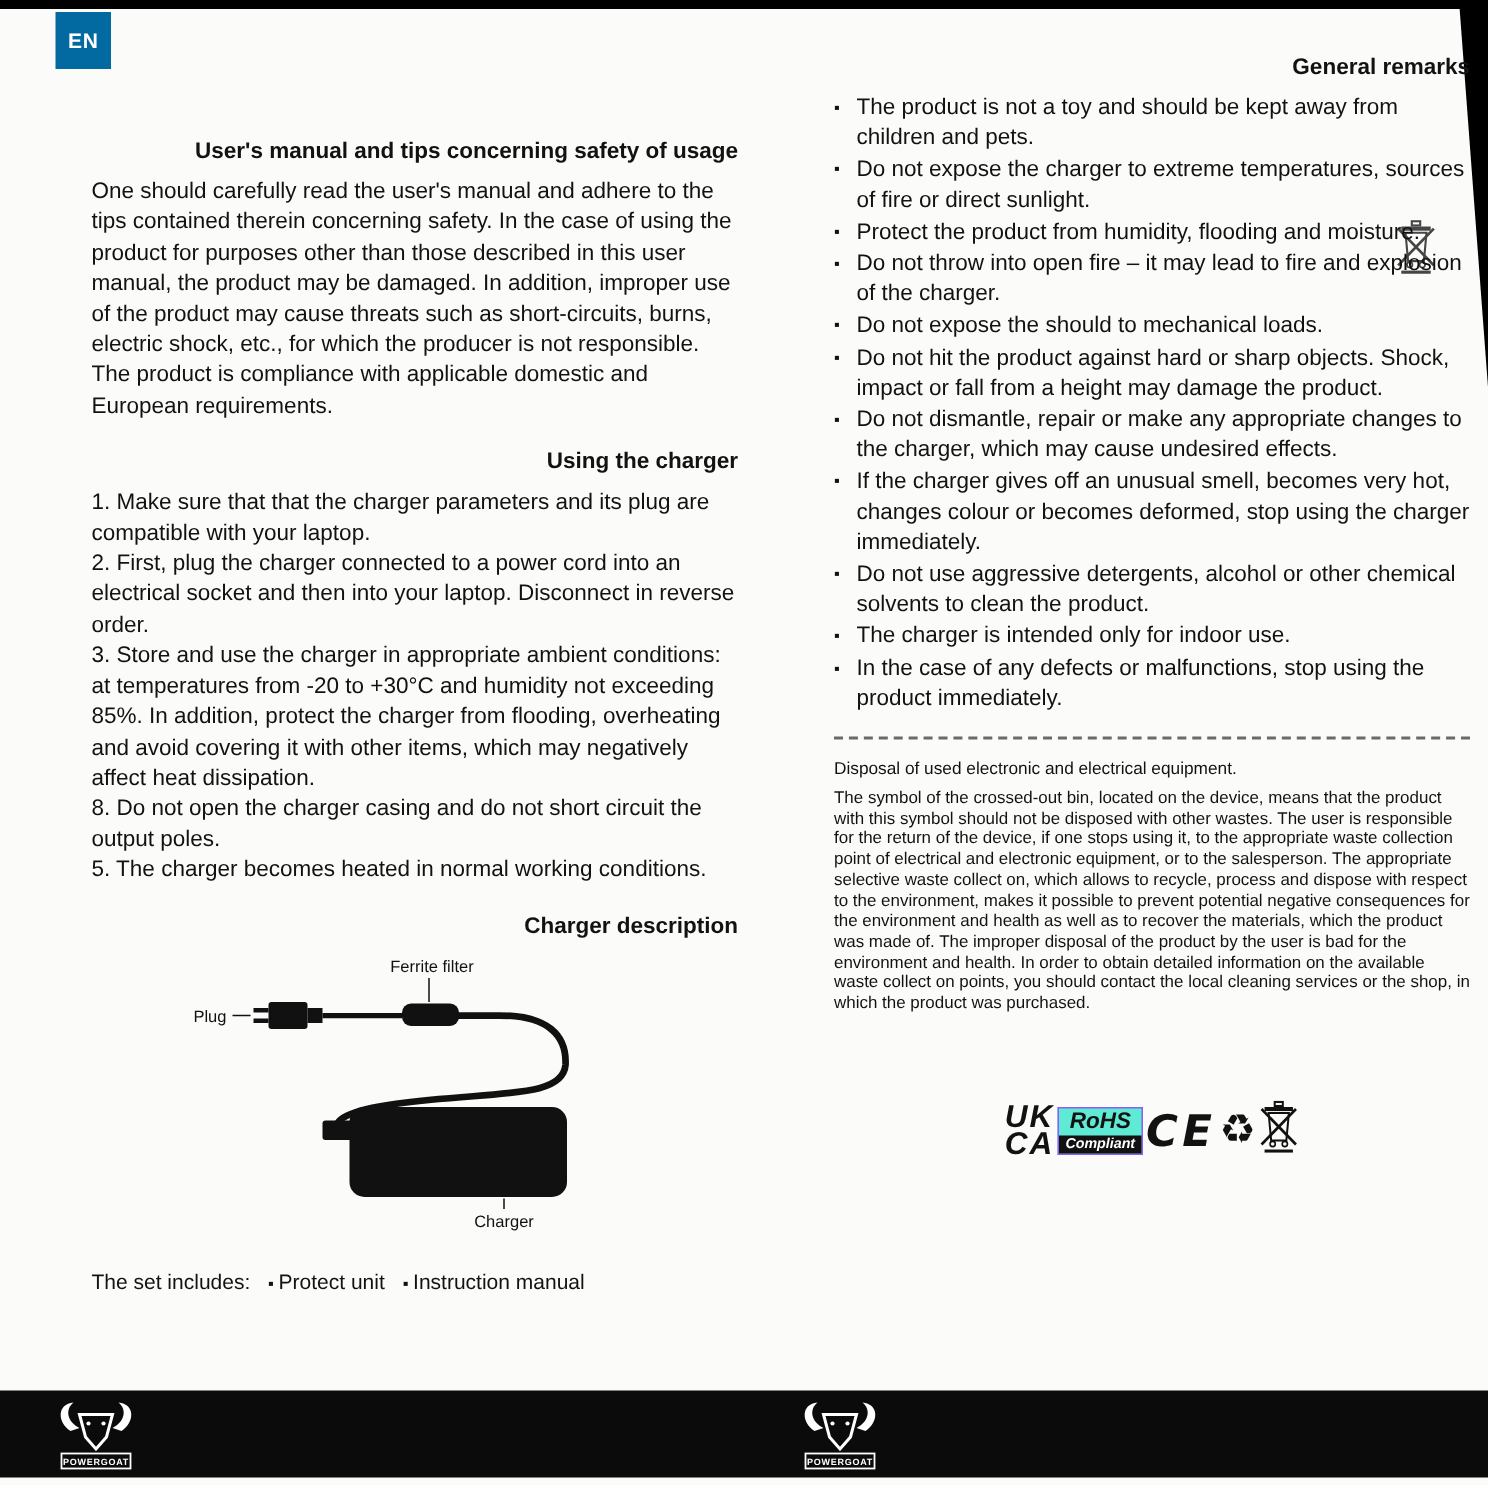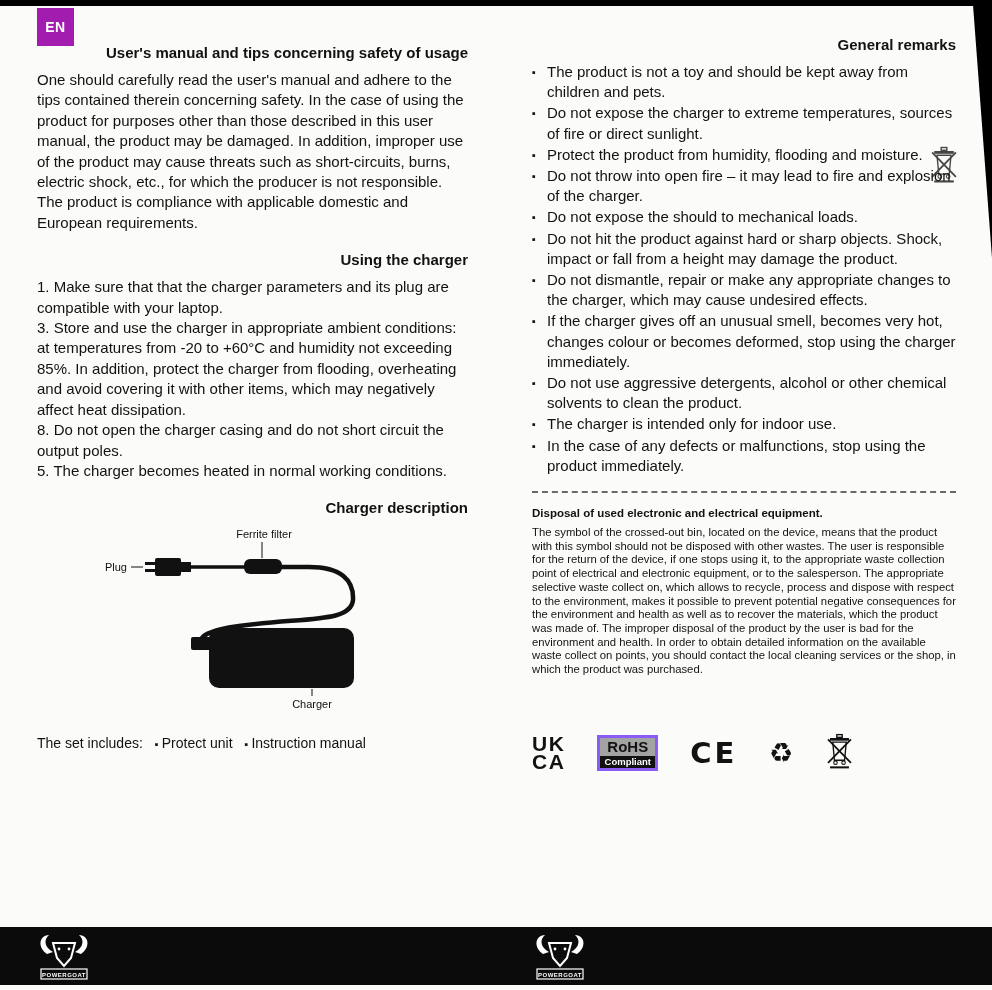--- a/index.html
+++ b/index.html
@@ -10,44 +10,44 @@
     color:#121212;
     font-family:"Liberation Sans", sans-serif;
     position:relative;
     overflow:hidden;
   }
   .top-bar { position:absolute; top:0; left:0; width:100%; height:6px; background:#000; }
   .corner-artifact { position:absolute; top:0; right:0; width:22px; height:258px; background:#000;
     clip-path:polygon(100% 0, 12% 0, 100% 100%); }
   .en-badge {
     position:absolute; top:8px; left:37px; width:37px; height:38px;
-    background:#a21caf; color:#fff; font-weight:bold; font-size:14px;
+    background:#0369a1; color:#fff; font-weight:bold; font-size:14px;
     display:flex; align-items:center; justify-content:center; letter-spacing:.5px;
   }
   .columns { position:absolute; top:0; left:37px; display:flex; gap:64px; }
-  .col-left  { width:431px; padding-top:44px; }
+  .col-left  { width:431px; padding-top:92px;margin-left:24px; }
   .col-right { width:424px; padding-top:36px; }
 
   .h { font-size:15px; font-weight:700; margin:0 0 9px 0;text-align:right; }
   .body-text { font-size:15px; line-height:20.4px; margin:0 0 18px 0; }
   .step { font-size:15px; line-height:20.4px; margin:0; }
   .section { margin-bottom:18px; }
 
   .bullets { list-style:none; margin:0 0 10px 0; padding:0; }
   .bullets li { position:relative; padding-left:15px; font-size:15px; line-height:20.2px; margin-bottom:1px; }
   .bullets li::before { content:"▪"; position:absolute; left:0; top:0; font-size:11px; }
 
   .dashed-sep { border:none; border-top:2px dashed #6a6a6a; margin:15px 0 12px 0; }
 
-  .disposal-h { font-size:11.5px; font-weight:700; margin:14px 0 7px 0; }
+  .disposal-h { font-size:11.5px; font-weight:400; margin:14px 0 7px 0; }
   .disposal-body { font-size:11.3px; line-height:13.7px; margin:0; }
 
-  .marks { display:flex; align-items:center; justify-content:flex-start; gap:32px; margin-top:56px; }
+  .marks { display:flex; align-items:center; justify-content:center; gap:2px; margin-top:56px;font-style:italic; }
   .ukca { font-weight:700; font-size:21px; line-height:18px; letter-spacing:1.5px; text-align:center; }
-  .rohs { border:3px solid #8b5cf6; text-align:center; background:#a3a3a3; }
+  .rohs { border:1px solid #8b5cf6; text-align:center; background:#5eead4; }
   .rohs-top { font-weight:700; font-size:15px; padding:0 7px; line-height:18px; }
   .rohs-bottom { background:#111; color:#fff; font-size:9.5px; line-height:12px; padding:0 3px; font-weight:600; }
   .ce { font-size:29px; font-weight:700; letter-spacing:3px; font-family:"DejaVu Sans", sans-serif; }
   .recycle { font-size:27px; line-height:28px; font-family:"DejaVu Sans", sans-serif; }
 
   .diagram-wrap { margin:4px 0 8px 32px; }
 
   .set-line { font-size:14px; margin:14px 0 0 0; }
   .set-line .lbl { font-weight:400; }
   .set-item { margin-left:8px; }
@@ -86,21 +86,22 @@
   <div class="col-left">
 
     <div class="section">
       <p class="h">User's manual and tips concerning safety of usage</p>
       <p class="body-text">One should carefully read the user's manual and adhere to the tips contained therein concerning safety. In the case of using the product for purposes other than those described in this user manual, the product may be damaged. In addition, improper use of the product may cause threats such as short-circuits, burns, electric shock, etc., for which the producer is not responsible. The product is compliance with applicable domestic and European requirements.</p>
     </div>
 
     <div class="section">
       <p class="h">Using the charger</p>
       <p class="step">1. Make sure that that the charger parameters and its plug are compatible with your laptop.</p>
-      <p class="step">3. Store and use the charger in appropriate ambient conditions: at temperatures from -20 to +60°C and humidity not exceeding 85%. In addition, protect the charger from flooding, overheating and avoid covering it with other items, which may negatively affect heat dissipation.</p>
+      <p class="step">2. First, plug the charger connected to a power cord into an electrical socket and then into your laptop. Disconnect in reverse order.</p>
+      <p class="step">3. Store and use the charger in appropriate ambient conditions: at temperatures from -20 to +30°C and humidity not exceeding 85%. In addition, protect the charger from flooding, overheating and avoid covering it with other items, which may negatively affect heat dissipation.</p>
       <p class="step">8. Do not open the charger casing and do not short circuit the output poles.</p>
       <p class="step">5. The charger becomes heated in normal working conditions.</p>
     </div>
 
     <div class="section">
       <p class="h">Charger description</p>
 
       <div class="diagram-wrap">
         <svg width="300" height="188" viewBox="0 0 300 188">
 

